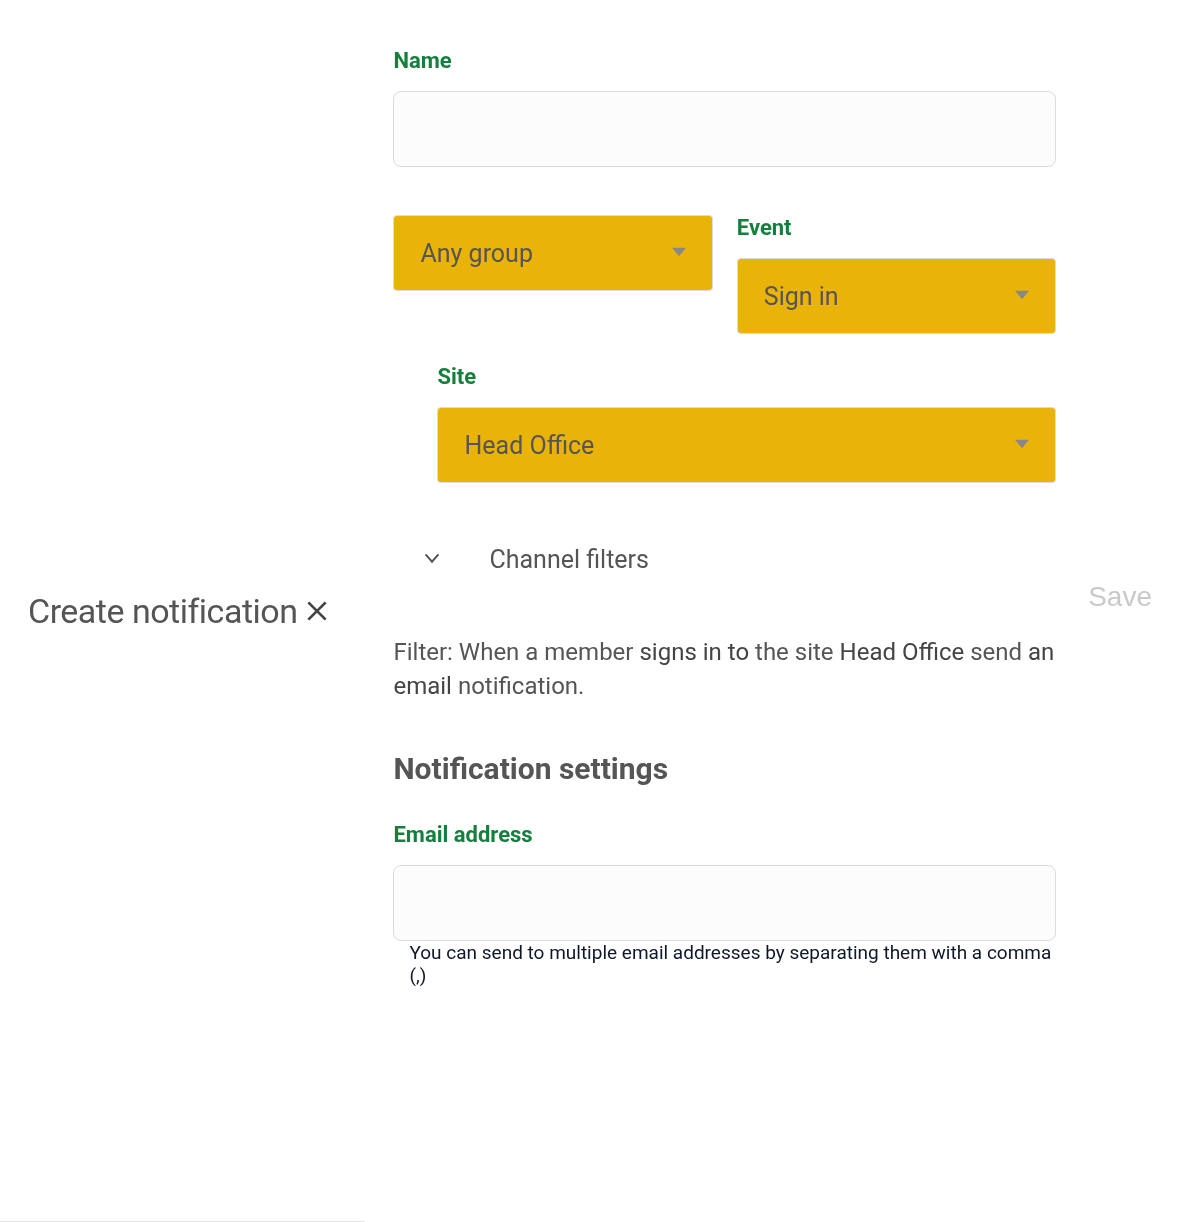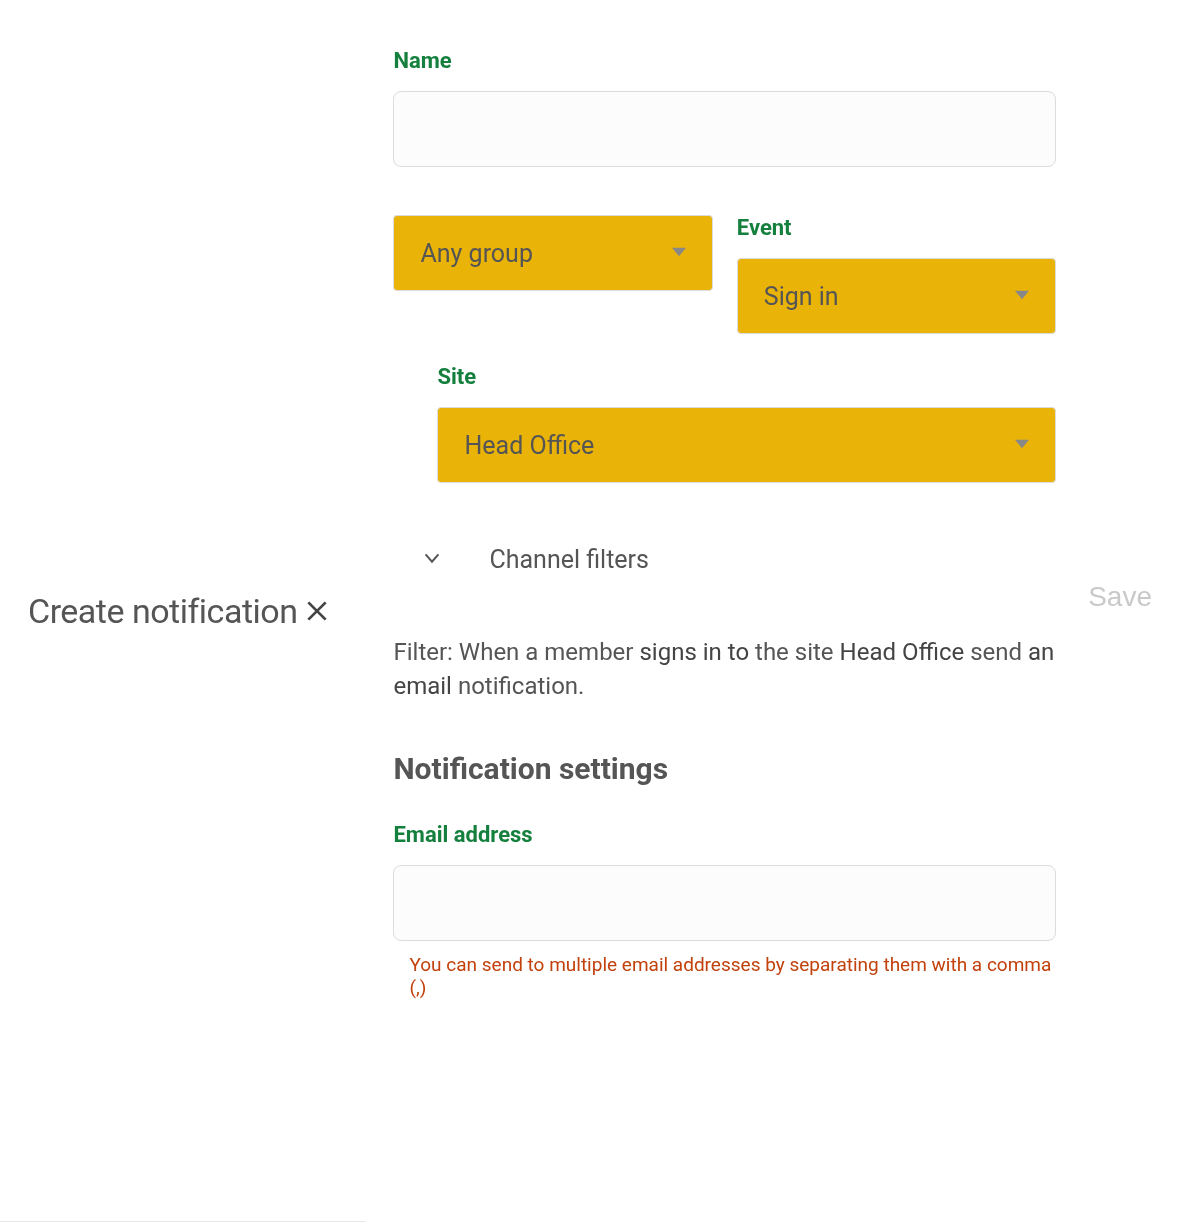--- a/index.html
+++ b/index.html
@@ -148,22 +148,21 @@
     margin-top: 48px;
     font-size: 30px;
     font-weight: 700;
     color: #555;
   }
   .email-section {
     margin-top: 36px;
   }
   .helper-text {
     font-size: 19px;
-    color: #c2410c;
-    margin-top: 12px;
+    color: #0f172a;
     padding-left: 16px;
   }
   .dialog-footer {
     padding: 0 28px 28px 0;
     display: flex;
     justify-content: flex-start;
   }
   .save-btn {
     font-size: 28px;
     color: #c9c9c9;

